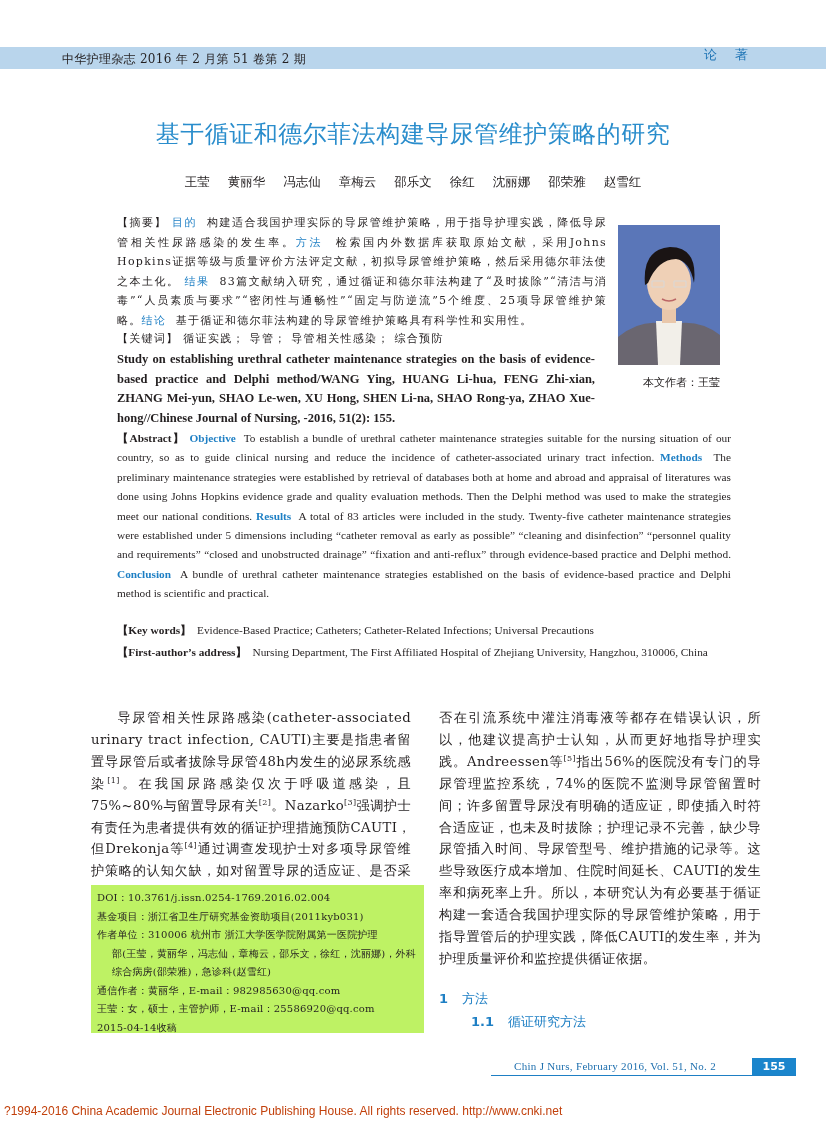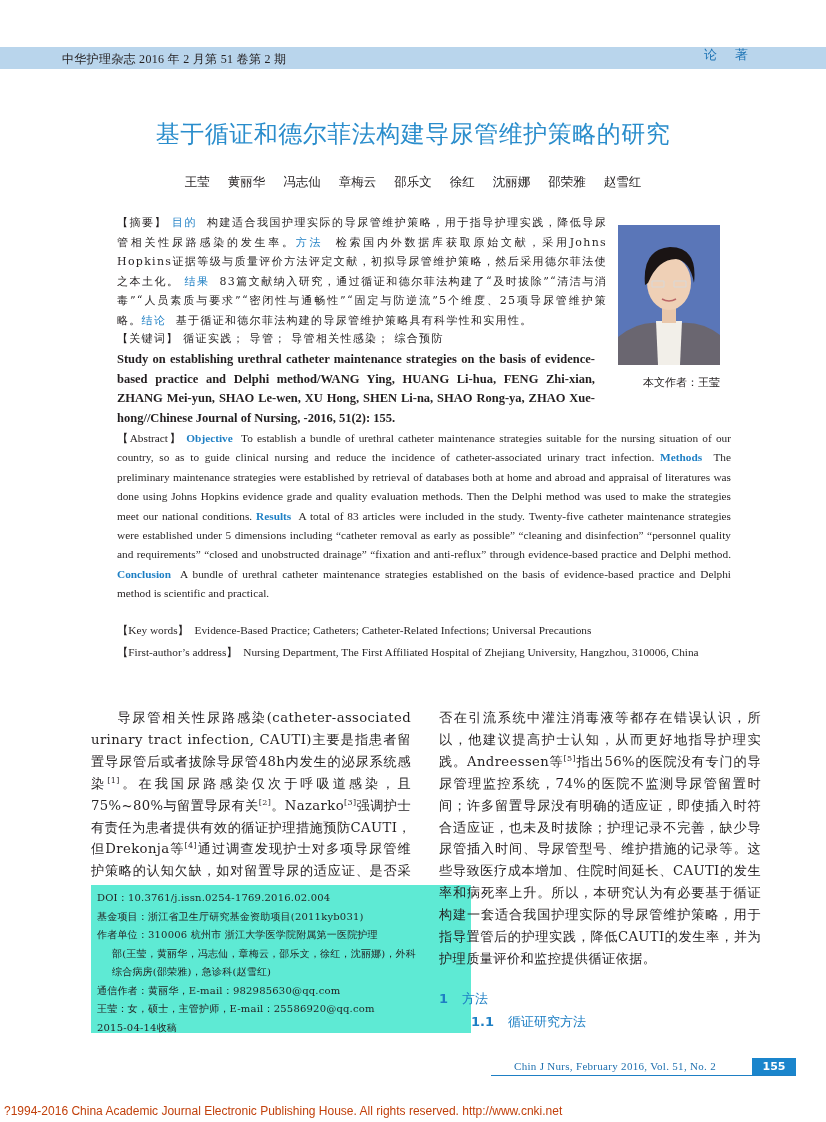--- a/index.html
+++ b/index.html
@@ -2,21 +2,21 @@
 <html><head>
 <meta charset="utf-8">
 <style>
   html, body { margin: 0; padding: 0; background: #ffffff; }
   body { width: 826px; height: 1122px; position: relative; overflow: hidden;
          font-family: "DejaVu Serif", serif; color: #231f20; }
   .abs { position: absolute; }
 
   
   .header-band { left: 0; top: 47px; width: 826px; height: 22px; background: #b9d5ec; }
-  .header-journal { left: 62px; top: 51px; font-size: 12px; letter-spacing: 0.3px; color: #231f20; font-family: Liberation Serif, serif; }
+  .header-journal { left: 62px; top: 51px; font-size: 12px; letter-spacing: 0.3px; color: #231f20; }
   .header-section { left: 704px; top: 46px; font-size: 13px; color: #1e74b5; letter-spacing: 18px;
                     font-family: "DejaVu Sans", sans-serif; }
 
   
   .title { left: 0; width: 826px; top: 118px; text-align: center; font-size: 24px; color: #2a8dcc;
            font-family: "DejaVu Sans", sans-serif; letter-spacing: 0.5px; }
   .authors { left: 0; width: 826px; top: 174px; text-align: center; font-size: 12.5px; color: #231f20; }
   .authors span { margin: 0 7px; }
 
   
@@ -30,35 +30,35 @@
   .photo { left: 618px; top: 225px; width: 102px; height: 140px; background: #5a76b8; overflow: hidden; }
   .photo-caption { left: 618px; top: 375px; width: 102px; text-align: right; font-size: 11px; }
 
   
   .en-title { left: 117px; top: 350px; width: 478px; font-family: "Liberation Serif", serif; font-weight: bold;
               font-size: 12.5px; line-height: 19.5px; text-align: justify; }
 
   
   .en-abs { left: 117px; top: 429px; width: 614px; font-family: "Liberation Serif", serif; font-size: 11.3px;
             line-height: 19.4px; text-align: justify; }
-  .en-abs b, .en-kw b, .en-addr b { font-weight: normal; }
+  .en-abs b, .en-kw b, .en-addr b { font-weight: bold; }
   .en-blue { color: #1e7fc4; font-weight: bold; }
   .en-kw { left: 117px; top: 623px; width: 614px; font-family: "Liberation Serif", serif; font-size: 11.3px; }
   .en-addr { left: 117px; top: 643px; width: 614px; font-family: "Liberation Serif", serif; font-size: 11.3px;
              line-height: 19.4px; text-align: justify; }
 
   
   .col { font-size: 13.2px; line-height: 21.9px; text-align: justify; letter-spacing: 0.4px; }
   .col-left { left: 91px; top: 707px; width: 320px; }
   .col-right { left: 439px; top: 707px; width: 322px; }
   .indent { text-indent: 2em; }
   sup { font-size: 8px; line-height: 0; vertical-align: 5px; }
 
   
-  .note-box { left: 91px; top: 885px; width: 380px; height: 148px; background: #5eead4; }
+  .note-box { left: 91px; top: 885px; width: 333px; height: 148px; background: #bef264; }
   .note { font-size: 10px; line-height: 18.5px; padding: 4px 6px 0 6px; letter-spacing: 0.2px; }
   .note .hang { padding-left: 15px; }
 
   
   .h1 { left: 439px; top: 990px; font-size: 13px; color: #1e7fc4; font-family: "DejaVu Sans", sans-serif; }
   .h2 { left: 439px; top: 1013px; font-size: 13px; color: #1e7fc4; font-family: "DejaVu Sans", sans-serif; margin-left: 32px; }
   .h1 .num, .h2 .num { font-weight: bold; margin-right: 14px; }
 
   
   .footer-line { left: 491px; top: 1075px; width: 305px; height: 1px; background: #1e7fc4; }

